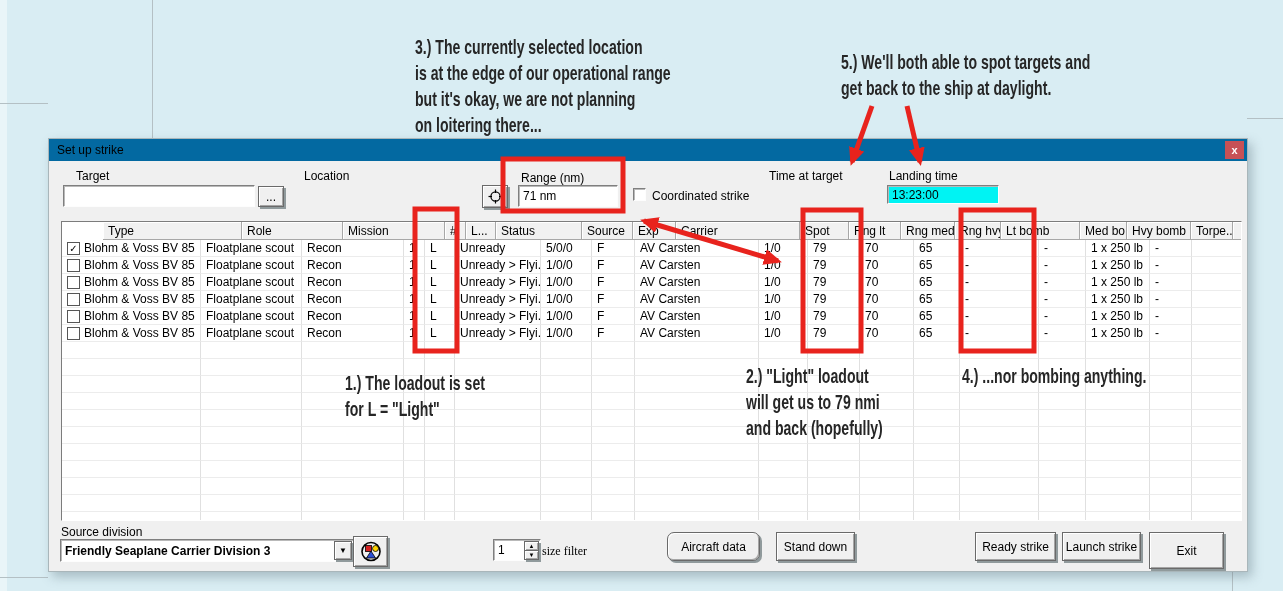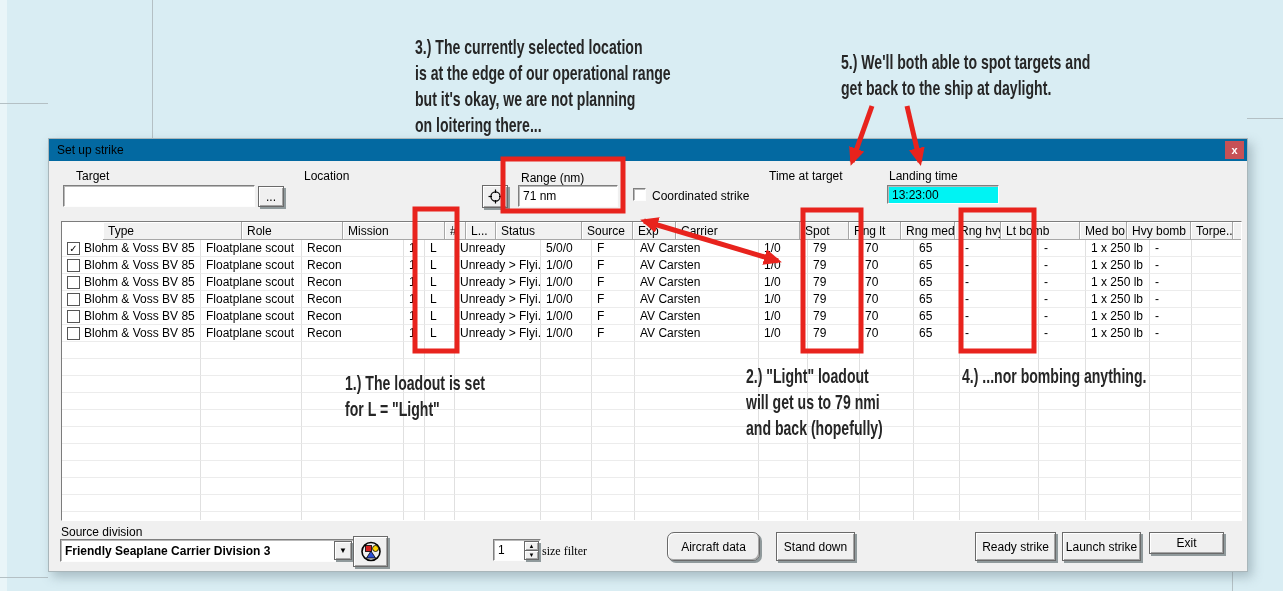--- a/index.html
+++ b/index.html
@@ -516,21 +516,21 @@
     </div>
     <div class="btn spinbtn" style="top:11px;">
       <span>▼</span>
     </div>
   </div>
 
   <div class="btn" style="left:618px;top:393px;width:93px;height:29px;border-radius:7px;">Aircraft data</div>
   <div class="btn" style="left:727px;top:393px;width:79px;height:29px;">Stand down</div>
   <div class="btn" style="left:926px;top:393px;width:81px;height:29px;">Ready strike</div>
   <div class="btn" style="left:1013px;top:393px;width:79px;height:29px;">Launch strike</div>
-  <div class="btn" style="left:1100px;top:393px;width:75px;height:22px;">Exit</div>
+  <div class="btn" style="left:1100px;top:393px;width:75px;height:37px;">Exit</div>
 </div>
 
 <svg id="overlay">
   <defs>
     <marker id="ah" markerUnits="userSpaceOnUse" markerWidth="22" markerHeight="18" refX="14" refY="8" orient="auto">
       <path class="ann-fill" d="M0,0 L18,8 L0,16 Z" fill="#e8231d"></path>
     </marker>
     <marker id="ahs" markerUnits="userSpaceOnUse" markerWidth="22" markerHeight="18" refX="14" refY="8" orient="auto-start-reverse">
       <path class="ann-fill" d="M0,0 L18,8 L0,16 Z" fill="#e8231d"></path>
     </marker>

